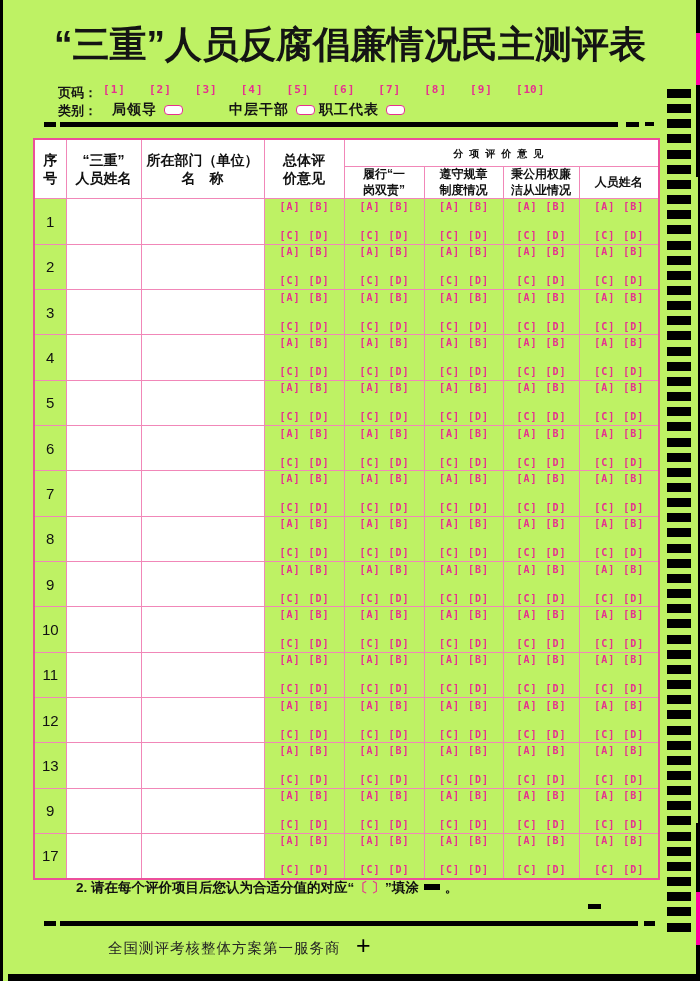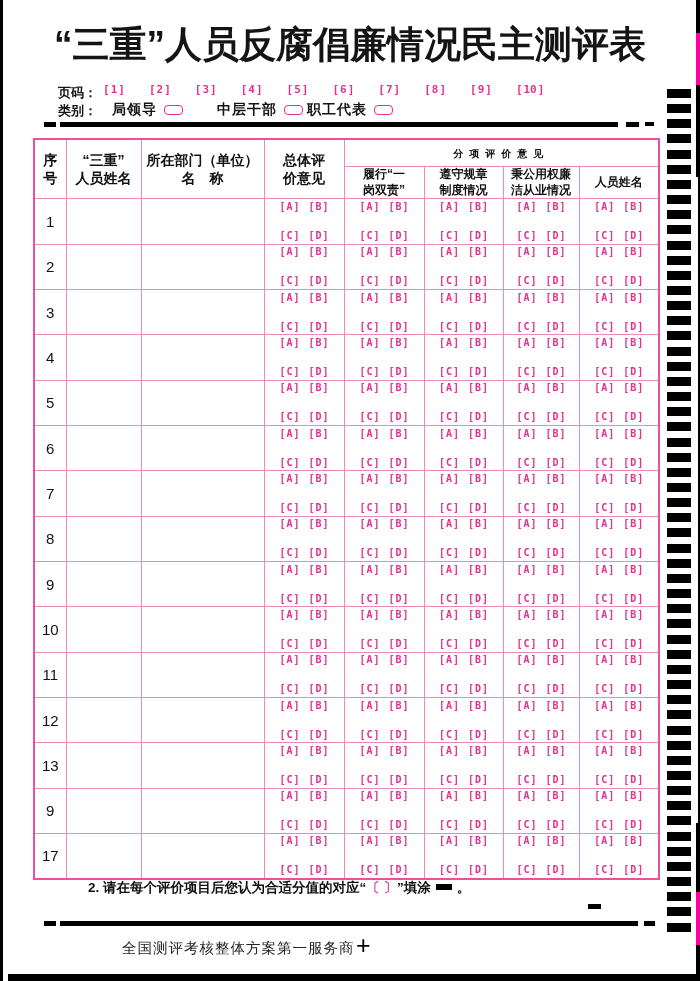--- a/index.html
+++ b/index.html
@@ -4,21 +4,21 @@
 <style>
   :root{
     --pink:#e6308f;
     --grid:#f187b8;
     --outer:#ec4f9b;
     --magenta:#ff00a2;
     --ink:#141414;
   }
   html,body{margin:0;padding:0;background:#888;}
   #page{
-    position:relative;width:700px;height:981px;background:#ffffff;
+    position:relative;width:700px;height:981px;background:#bef264;
     font-family:"Liberation Sans","DejaVu Sans",sans-serif;color:var(--ink);
     overflow:hidden;margin:0 auto;
   }
   
   .edge-left{position:absolute;left:0;top:0;width:3px;height:981px;background:#000;}
   .strip{position:absolute;right:0;width:4px;}
   .strip.s1{top:0;height:33px;background:#000;}
   .strip.s2{top:33px;height:52px;background:var(--magenta);}
   .strip.s3{top:85px;height:92px;background:#000;}
   .strip.s4{top:177px;height:646px;width:2px;background:#000;}
@@ -38,21 +38,21 @@
   .cat-label-main{top:102px;}
   .page-bubbles{position:absolute;left:103px;top:84px;display:flex;gap:24px;align-items:center;}
   .bracket-bubble{
     color:var(--pink);font-weight:700;font-size:11px;line-height:1;
     white-space:nowrap;font-family:"DejaVu Sans Mono","Liberation Mono",monospace;
   }
   .bracket-bubble::before{content:"[";margin-right:1px;}
   .bracket-bubble::after{content:"]";margin-left:1px;}
   .cat-options{position:absolute;left:112px;top:101px;display:flex;align-items:center;}
   .cat-opt{display:flex;align-items:center;}
-  .cat-opt + .cat-opt{margin-left:34px;}
+  .cat-opt + .cat-opt{margin-left:46px;}
   .cat-opt:nth-child(3){margin-left:4px;}
   .cat-opt .cat-name{font-size:14px;font-weight:700;letter-spacing:1px;}
   .rect-bubble{
     display:inline-block;width:17px;height:8px;border:1.4px solid var(--pink);
     border-radius:4px;margin-left:7px;background:#fff;
   }
   
   .hdash{position:absolute;background:#000;}
   
   table.eval{
@@ -79,27 +79,27 @@
   td.bubble-cell{vertical-align:middle;}
   td.bubble-cell .cell-inner{
     display:flex;flex-direction:column;justify-content:space-between;
     height:39px;padding:0;
   }
   .bubble-line{display:flex;justify-content:center;gap:9px;}
   .bubble-line .bracket-bubble{font-size:10px;}
   
   .remarks{position:absolute;left:46px;top:877px;width:600px;font-size:13.5px;
     font-weight:700;color:#101010;line-height:21px;}
-  .remark-line2{margin-left:42px;}
+  .remark-line2{margin-left:30px;}
   .pink-bracket{color:var(--pink);font-weight:700;}
   .fill-bar{display:inline-block;width:16px;height:6px;background:#000;margin:0 5px 2px 5px;vertical-align:middle;}
   .stray-dash{position:absolute;left:588px;top:904px;width:13px;height:5px;background:#000;}
   
   .footer-text{
-    position:absolute;left:122px;top:939px;font-family:"Liberation Serif","DejaVu Serif",serif;
+    position:absolute;left:108px;top:939px;font-family:"Liberation Serif","DejaVu Serif",serif;
     font-size:14.5px;color:#242424;letter-spacing:1px;
   }
   .plus-mark{position:absolute;left:356px;top:931px;font-size:25px;font-weight:400;color:#000;}
 </style>
 </head>
 <body>
 
 <div id="page">
 
   <div class="edge-left"></div>

